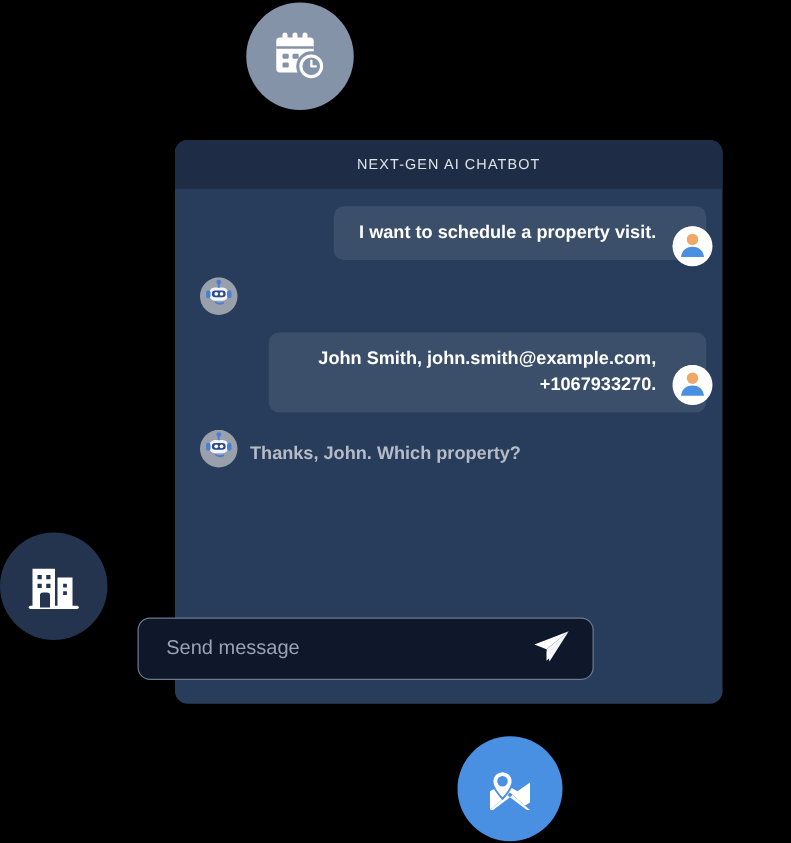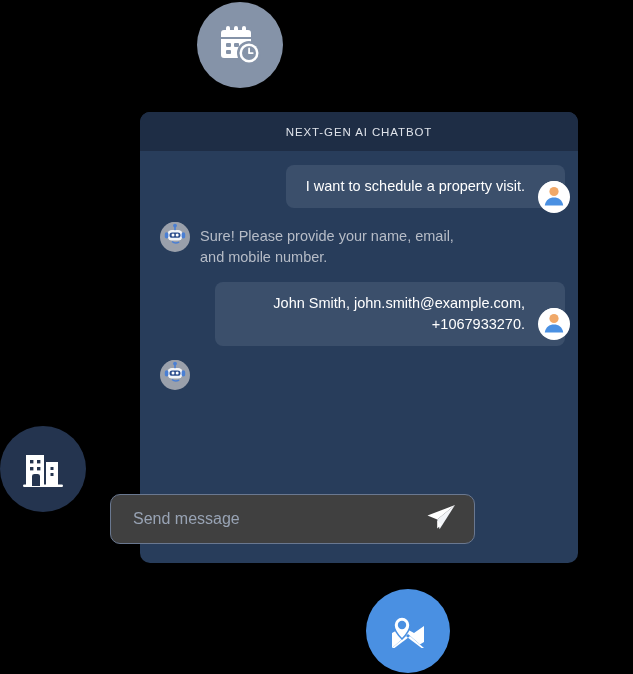--- a/index.html
+++ b/index.html
@@ -75,22 +75,23 @@
     font-weight: 400;
   }
 
   #messages {
     position: relative;
     padding: 14px 0 0 0;
   }
 
   .msg-row {
     display: flex;
-    align-items: flex-start;
+    align-items: flex-end;
     margin-bottom: 14px;
+    font-weight: bold;
   }
   .msg-row.user {
     justify-content: flex-end;
     padding-right: 13px;
     position: relative;
   }
   .msg-row.bot {
     justify-content: flex-start;
     padding-left: 20px;
   }
@@ -135,21 +136,21 @@
     margin-right: 10px;
   }
 
   
   #composer {
     position: absolute;
     left: -30px;
     top: 382px;
     width: 365px;
     height: 50px;
-    background: #404040;
+    background: #0f172a;
     border: 1px solid #6a7890;
     border-radius: 10px;
     display: flex;
     align-items: center;
     box-sizing: border-box;
     padding: 0 16px 0 20px;
   }
   #send-input {
     flex: 1;
     background: transparent;
@@ -257,21 +258,20 @@
             <circle cx="11" cy="13" r="1.5" fill="#ffffff"></circle>
             <circle cx="15.2" cy="13" r="1.5" fill="#ffffff"></circle>
             <rect x="2.8" y="10.2" width="3.6" height="6.4" rx="1.8" fill="#4a7fd4"></rect>
             <rect x="19.6" y="10.2" width="3.6" height="6.4" rx="1.8" fill="#4a7fd4"></rect>
             <rect x="12.2" y="4.2" width="1.6" height="4" fill="#4a7fd4"></rect>
             <circle cx="13" cy="3.6" r="1.9" fill="#4a7fd4"></circle>
             <path d="M10 19.5 q3 2.6 7.2 0.6" stroke="#4a7fd4" stroke-width="1.5" fill="none"></path>
           </svg>
         </span>
       </div>
-      <div class="bot-text">Sure! Please provide your name, email, and mobile number.</div>
     </div>
 
     <div class="msg-row user">
       <div class="bubble">John Smith, john.smith@example.com, +1067933270.</div>
       <div class="avatar user-avatar" style="top:26px;">
         <span>
           <svg width="28" height="28" viewBox="0 0 28 28">
             <circle cx="14" cy="14" r="14" fill="#ffffff"></circle>
             <circle cx="14" cy="10.5" r="4.6" fill="#f0a868"></circle>
             <path d="M4.8 24.5 C5.6 18.8 9.4 16.4 14 16.4 C18.6 16.4 22.4 18.8 23.2 24.5 Z" fill="#4a90e2"></path>
@@ -290,20 +290,21 @@
             <circle cx="11" cy="13" r="1.5" fill="#ffffff"></circle>
             <circle cx="15.2" cy="13" r="1.5" fill="#ffffff"></circle>
             <rect x="2.8" y="10.2" width="3.6" height="6.4" rx="1.8" fill="#4a7fd4"></rect>
             <rect x="19.6" y="10.2" width="3.6" height="6.4" rx="1.8" fill="#4a7fd4"></rect>
             <rect x="12.2" y="4.2" width="1.6" height="4" fill="#4a7fd4"></rect>
             <circle cx="13" cy="3.6" r="1.9" fill="#4a7fd4"></circle>
             <path d="M10 19.5 q3 2.6 7.2 0.6" stroke="#4a7fd4" stroke-width="1.5" fill="none"></path>
           </svg>
         </span>
       </div>
+      <div class="bot-text">Thanks, John. Which property?</div>
     </div>
 
   </div>
 
   <div id="composer">
     <input id="send-input" type="text" placeholder="Send message" style="">
     <button id="send-button">
       <span>
         <svg width="34" height="34" viewBox="0 0 34 34" fill="none">
           <path d="M31 4 L3.5 14.6 L13.2 18.4 Z" fill="#ffffff"></path>

